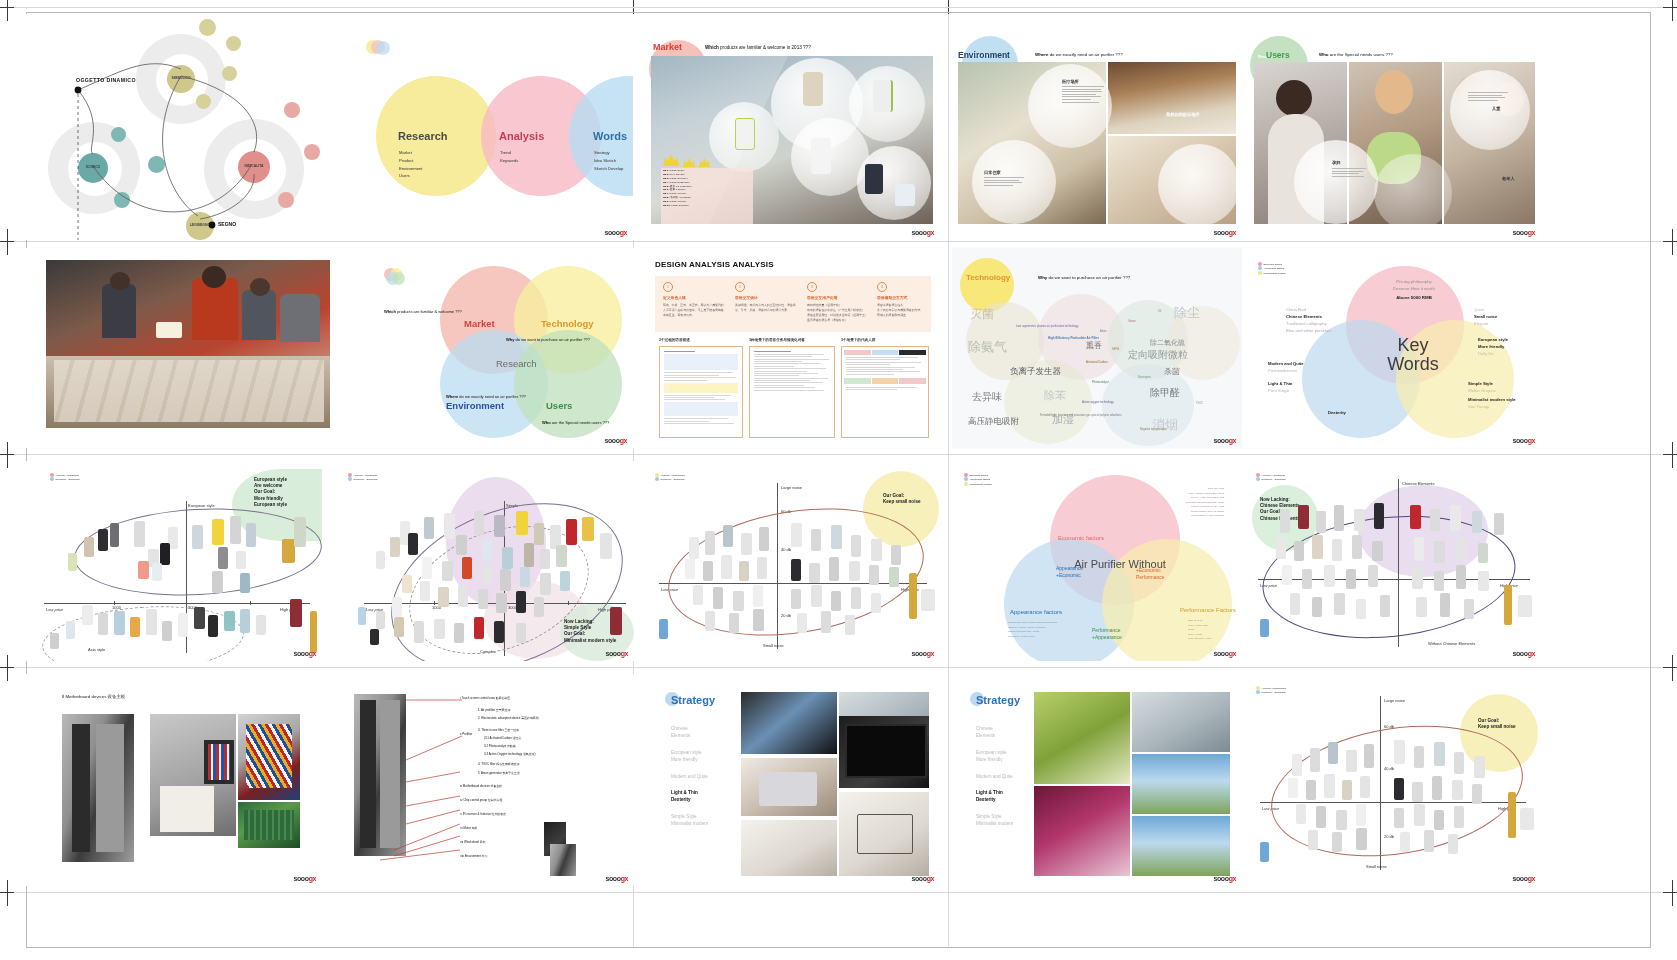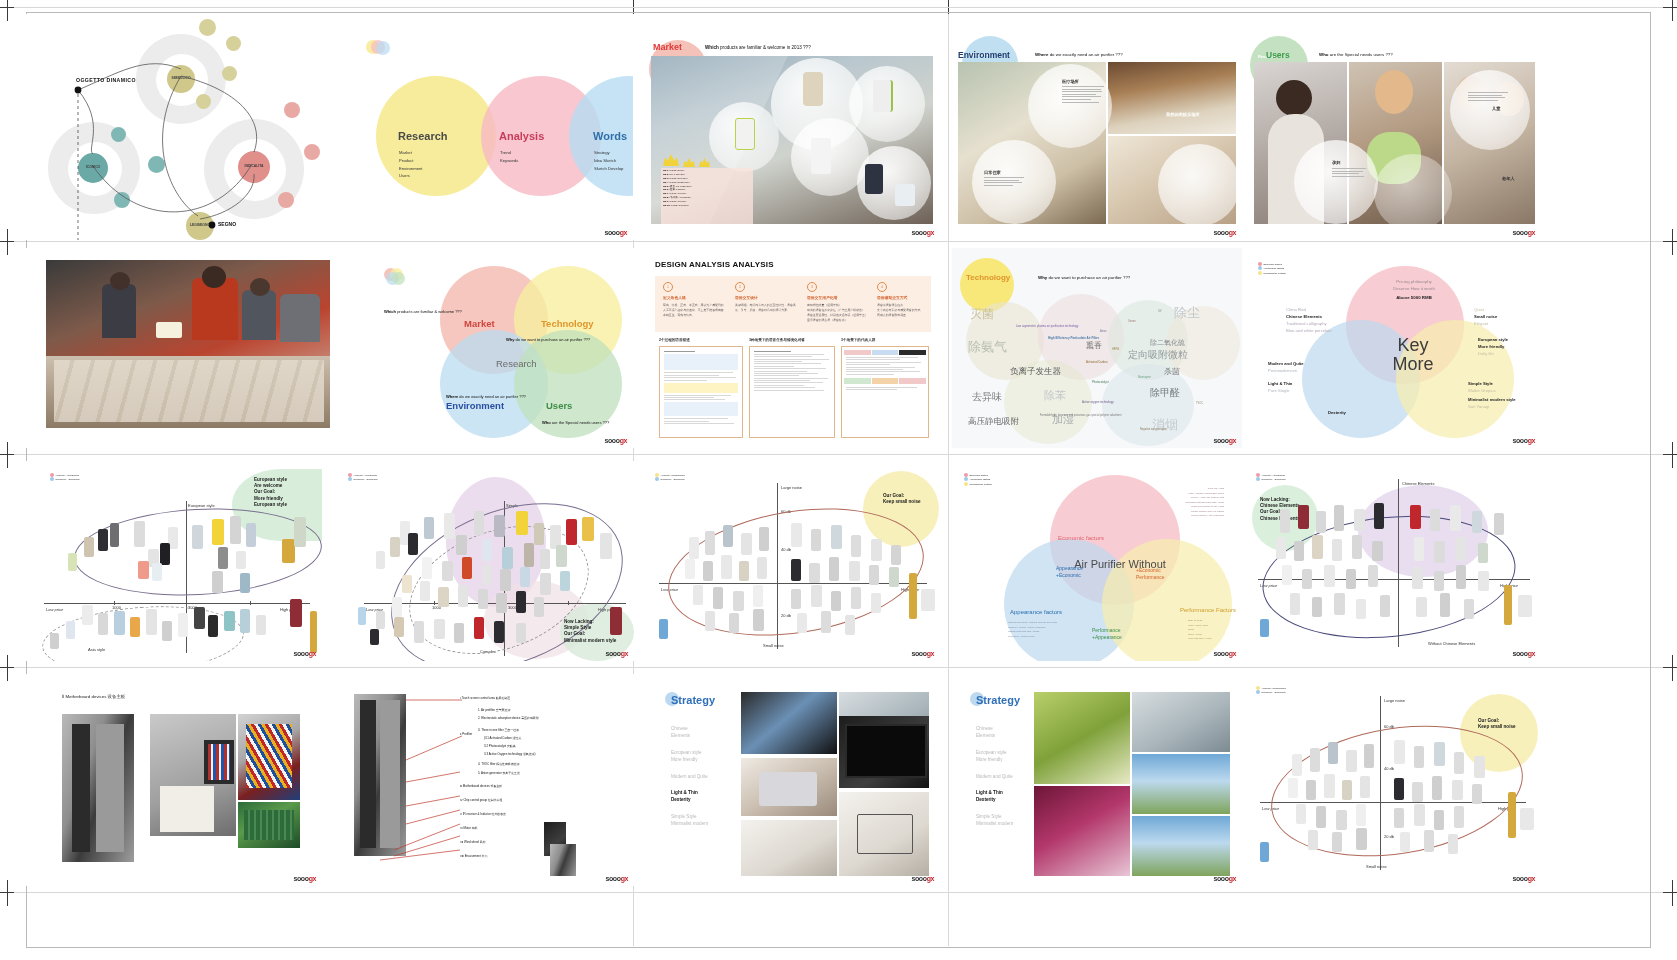--- a/index.html
+++ b/index.html
@@ -597,21 +597,21 @@
         <div><span class="dot" style="background:#ef9aa4;"></span><span>Economic factors</span></div>
         <div><span class="dot" style="background:#9fc9ea;"></span><span>Appearance factors</span></div>
         <div><span class="dot" style="background:#f6e48a;"></span><span>Performance Factors</span></div>
       </div>
 
       <div class="venn" style="left:100px;top:18px;width:118px;height:118px;background:#f4b9c0;opacity:.72;"></div>
       <div class="venn" style="left:56px;top:72px;width:118px;height:118px;background:#bcd9f0;opacity:.7;"></div>
       <div class="venn" style="left:150px;top:72px;width:118px;height:118px;background:#f7edad;opacity:.72;"></div>
 
       <div style="position:absolute;left:132px;top:88px;font-size:18px;color:#3c3c3c;line-height:1.05;
-                  text-align:center;width:70px;">Key More</div>
+                  text-align:center;width:70px;">Key Words</div>
 
       <div style="position:absolute;left:120px;top:30px;font-size:4.4px;color:#9a8a90;text-align:center;width:96px;line-height:1.6;">
         <div>Pricing philosophy</div>
         <div>Deserve How it worth</div>
         <div style="font-weight:bold;color:#222;margin-top:2px;">Above 5000 RMB</div>
       </div>
 
       <div style="position:absolute;left:40px;top:58px;font-size:4.2px;line-height:1.7;white-space:nowrap;">
         <div style="color:#b2a8b8;">China Red</div>
         <div style="font-weight:bold;color:#222;">Chinese Elements</div>

